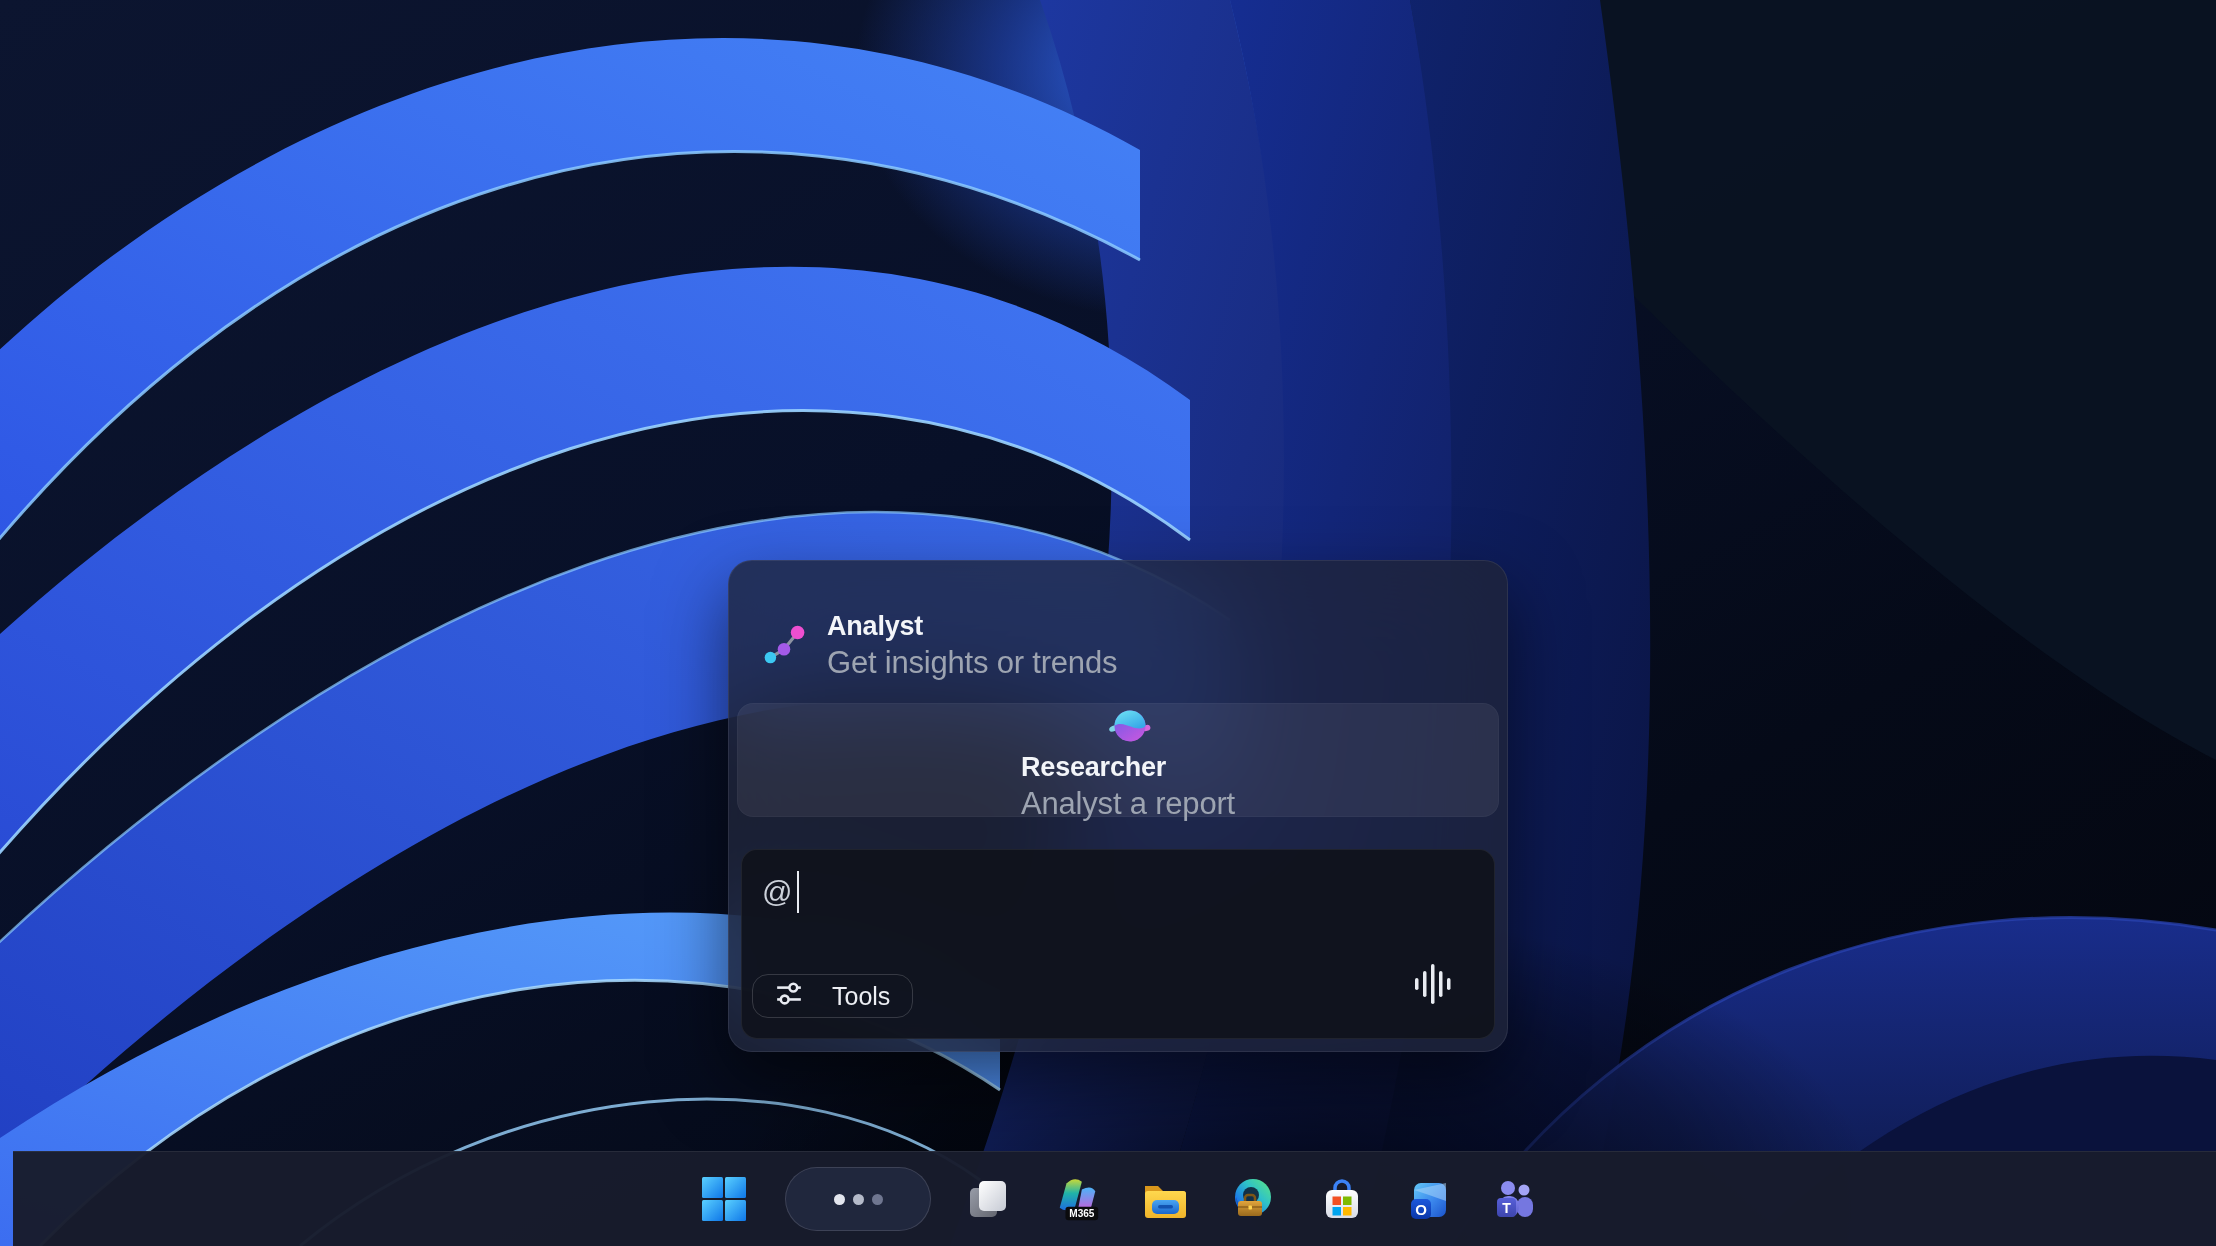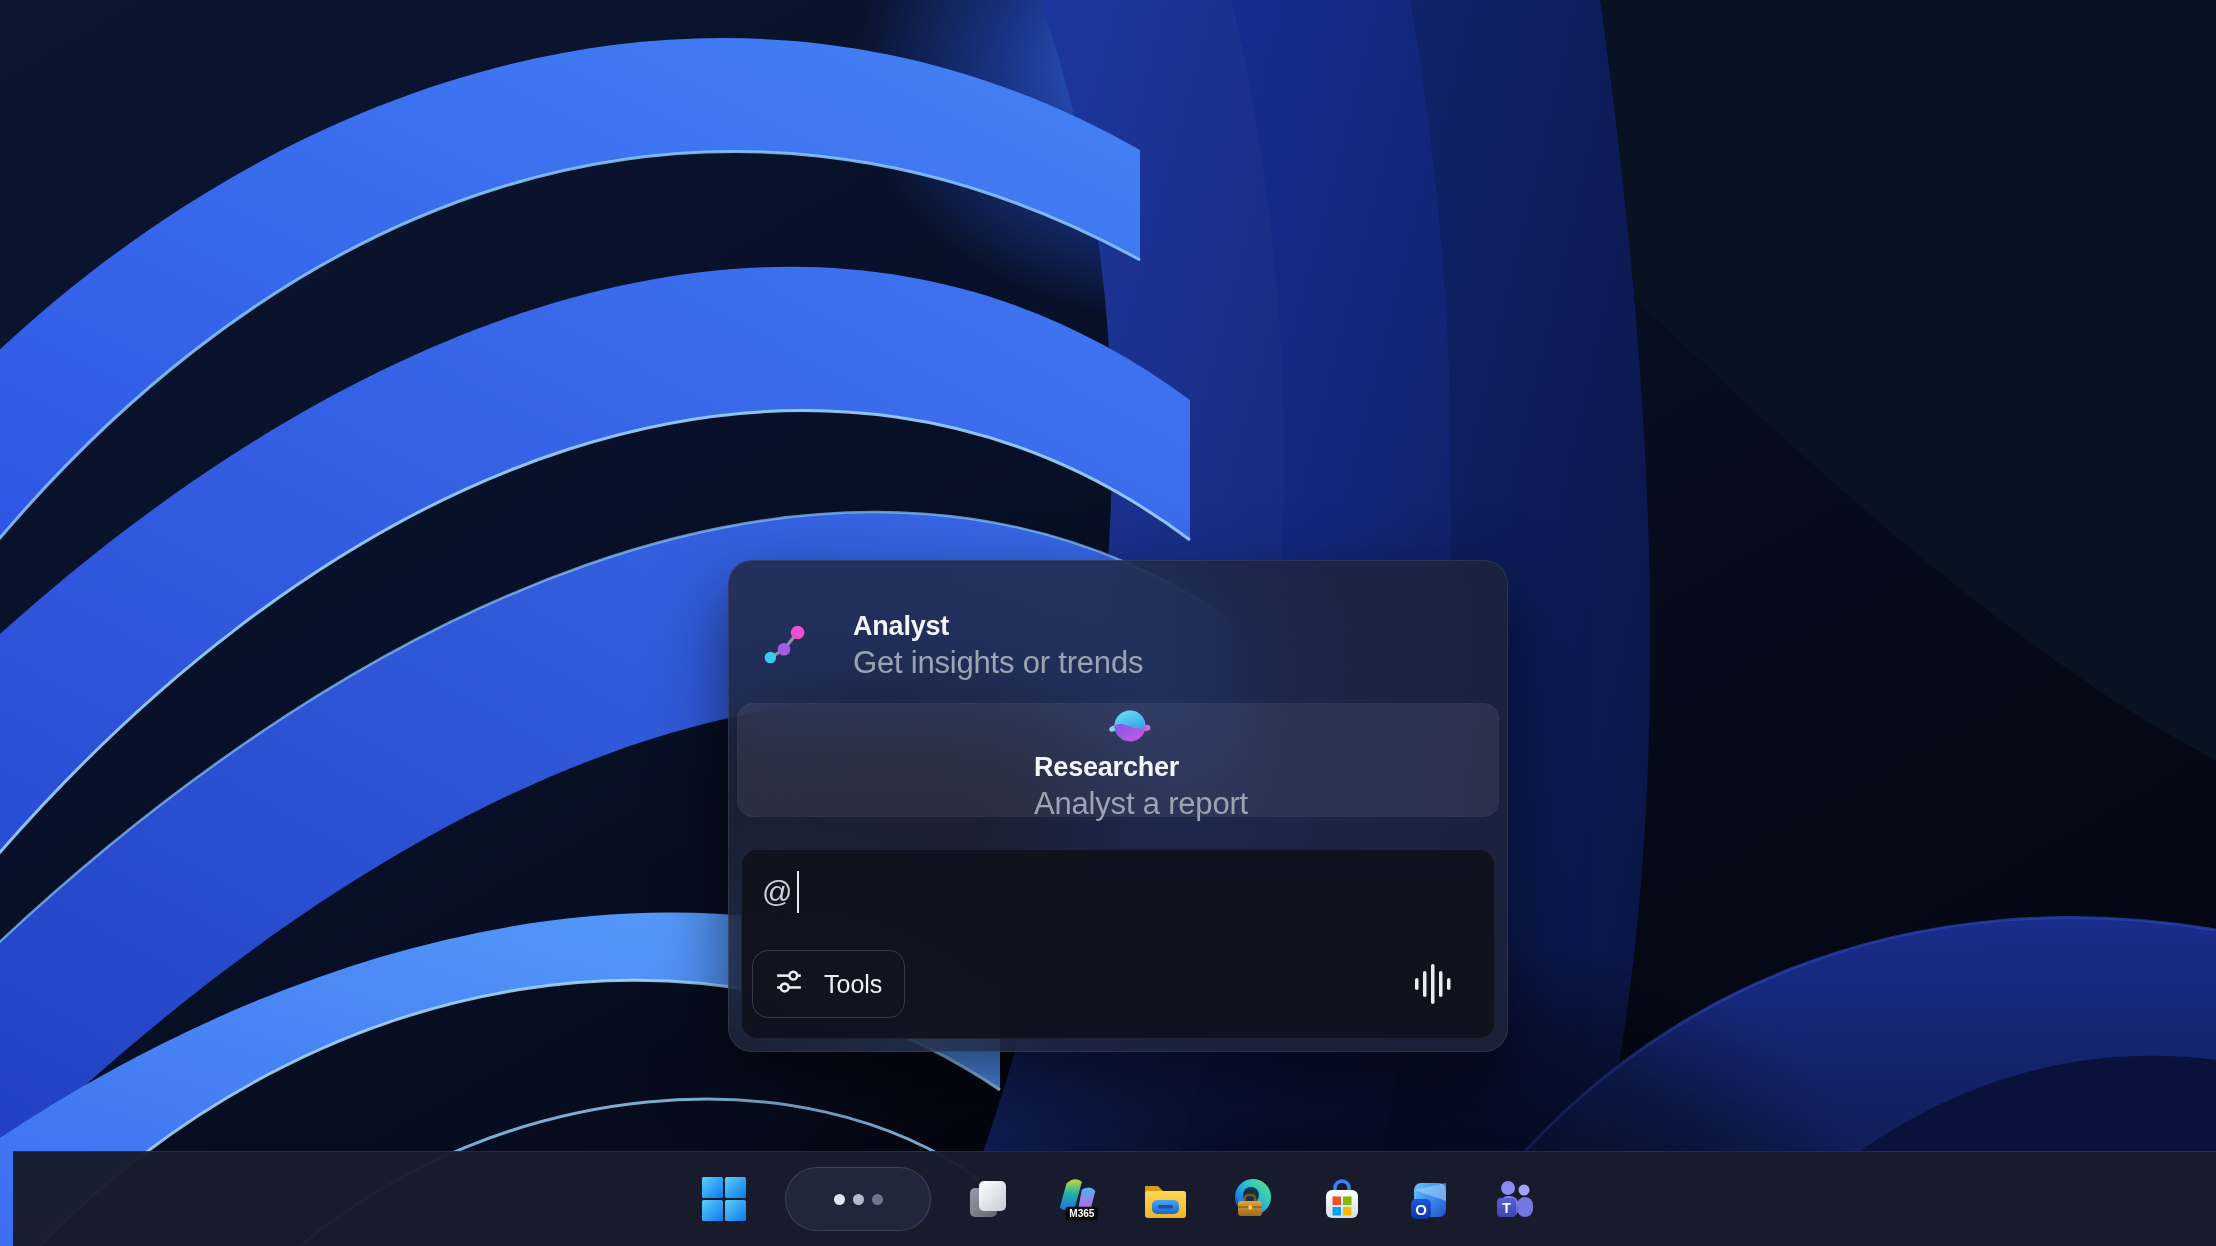--- a/index.html
+++ b/index.html
@@ -12,33 +12,33 @@
          border-radius:24px;background:rgba(31,36,56,.80);
          backdrop-filter:blur(50px) saturate(1.15);
          border:1px solid rgba(255,255,255,.08);
          box-shadow:0 30px 70px rgba(0,0,0,.55);}
   .row{position:absolute;left:8px;width:762px;height:114px;border-radius:16px;
        display:flex;align-items:center;cursor:default;}
   .row-analyst{top:26px;}
   .row-researcher{top:142px;background:rgba(255,255,255,.07);
        box-shadow:inset 0 0 0 1px rgba(255,255,255,.03);flex-direction:column;}
   .row .icn{width:46px;height:46px;margin-left:24px;flex:0 0 auto;}
-  .row .txt{margin-left:46px;}
+  .row .txt{margin-left:20px;}
   .row .title{font-size:27px;font-weight:600;color:#f3f5f9;line-height:37px;letter-spacing:-.2px;}
   .row .subtitle{font-size:31px;font-weight:400;color:#9da4b1;line-height:36px;letter-spacing:-.2px;}
 
   .inputcard{position:absolute;left:12px;top:288px;width:752px;height:188px;
         background:rgba(16,19,29,.94);border:1px solid rgba(255,255,255,.07);
         border-radius:16px;}
   .inputline{position:absolute;left:20px;top:14px;right:20px;height:56px;
         display:flex;align-items:center;cursor:text;}
   .at{font-size:30px;color:#ccd1da;line-height:44px;}
   .cursor{width:2px;height:42px;background:#e8ebf2;margin-left:5px;}
-  .tools{position:absolute;left:10px;bottom:20px;height:68px;padding:0 22px;
-        display:flex;align-items:center;gap:21px;background:transparent;
+  .tools{position:absolute;left:10px;bottom:20px;height:44px;padding:0 22px;
+        display:flex;align-items:center;gap:29px;background:transparent;
         border:1px solid rgba(255,255,255,.16);border-radius:16px;
         color:#eceef3;font-size:25px;font-family:inherit;cursor:pointer;}
   .wave{position:absolute;right:40px;bottom:32px;width:42px;height:44px;
         display:flex;align-items:center;justify-content:center;cursor:pointer;}
 
   
   .taskbar{position:absolute;left:13px;right:0;top:1151px;height:95px;
         background:rgba(24,28,44,.97);border-top:1px solid rgba(255,255,255,.07);}
   .tb{position:absolute;top:23px;width:48px;height:48px;display:flex;
         align-items:center;justify-content:center;background:none;border:none;

